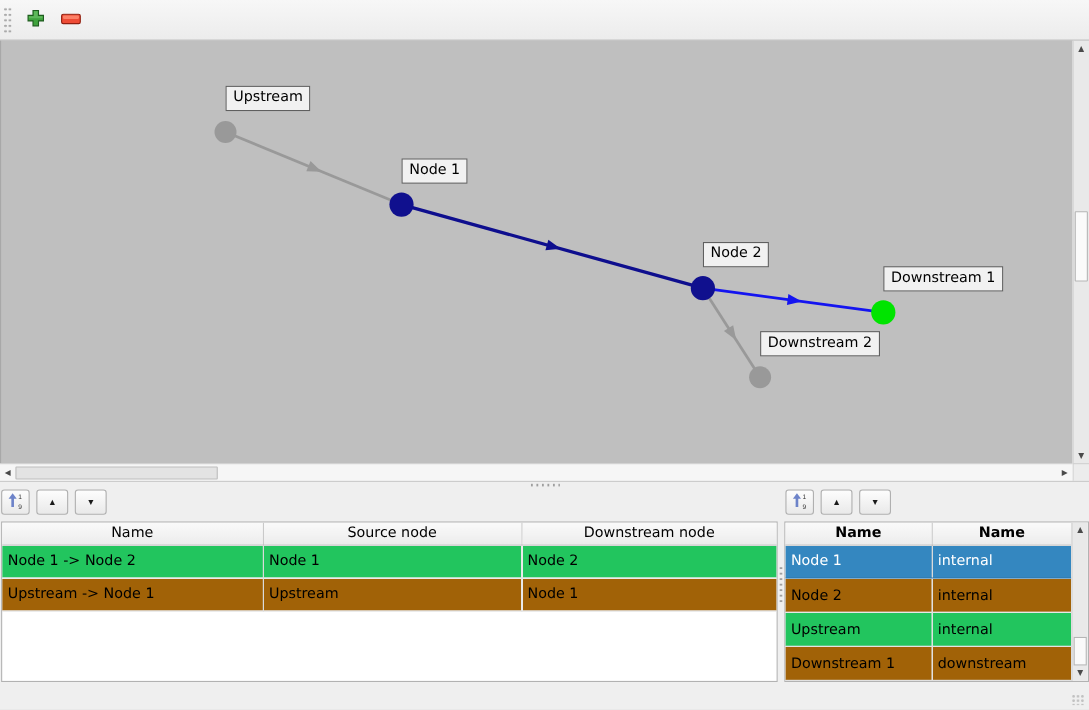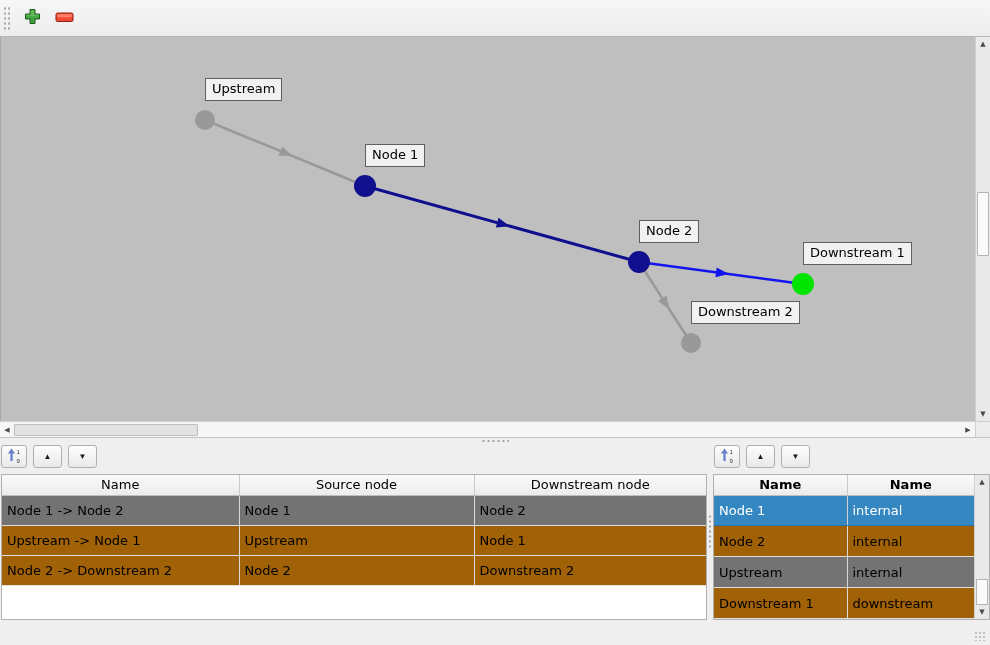--- a/index.html
+++ b/index.html
@@ -109,21 +109,21 @@
   table.grid th {
     height: 20px; font-weight: normal; font-size: 13px;
     background: linear-gradient(#fafafa, #ececec);
     border-right: 1px solid #c9c9c9; border-bottom: 1px solid #bdbdbd;
     text-align: center; padding: 0 2px; overflow: hidden; white-space: nowrap;
   }
   table.grid th:last-child { border-right: none; }
   table.grid td {
     height: 30px; font-size: 13px; padding: 0 0 0 5px;
     border-right: 1px solid #dadada; border-bottom: 1px solid #dedede;
-    white-space: nowrap; overflow: hidden; background: #737373;
+    white-space: nowrap; overflow: hidden; background: #22c55e;
   }
   table.grid td:last-child { border-right: none; }
   table.grid tr.alt td { background: #a16207; }
   table.grid.bold-head th { font-weight: bold; }
   table.grid tr.row-selected td {
     background: var(--sel, #3487c0); color: #fff;
     border-right-color: rgba(0,0,0,0.18); border-bottom-color: #2d76aa;
   }
   .right-scroll {
     width: 15px; flex: none; background: #e9e9e9; border-left: 1px solid #cfcfcf;
@@ -250,25 +250,20 @@
             <tr>
               <td>Node 1 -&gt; Node 2</td>
               <td>Node 1</td>
               <td>Node 2</td>
             </tr>
             <tr class="alt">
               <td>Upstream -&gt; Node 1</td>
               <td>Upstream</td>
               <td>Node 1</td>
             </tr>
-            <tr class="alt">
-              <td>Node 2 -&gt; Downstream 2</td>
-              <td>Node 2</td>
-              <td>Downstream 2</td>
-            </tr>
           </tbody>
         </table>
       </div>
     </div>
 
     <div class="splitter-v">
       <div class="dots-v"></div>
     </div>
 
     <div class="panel right">

